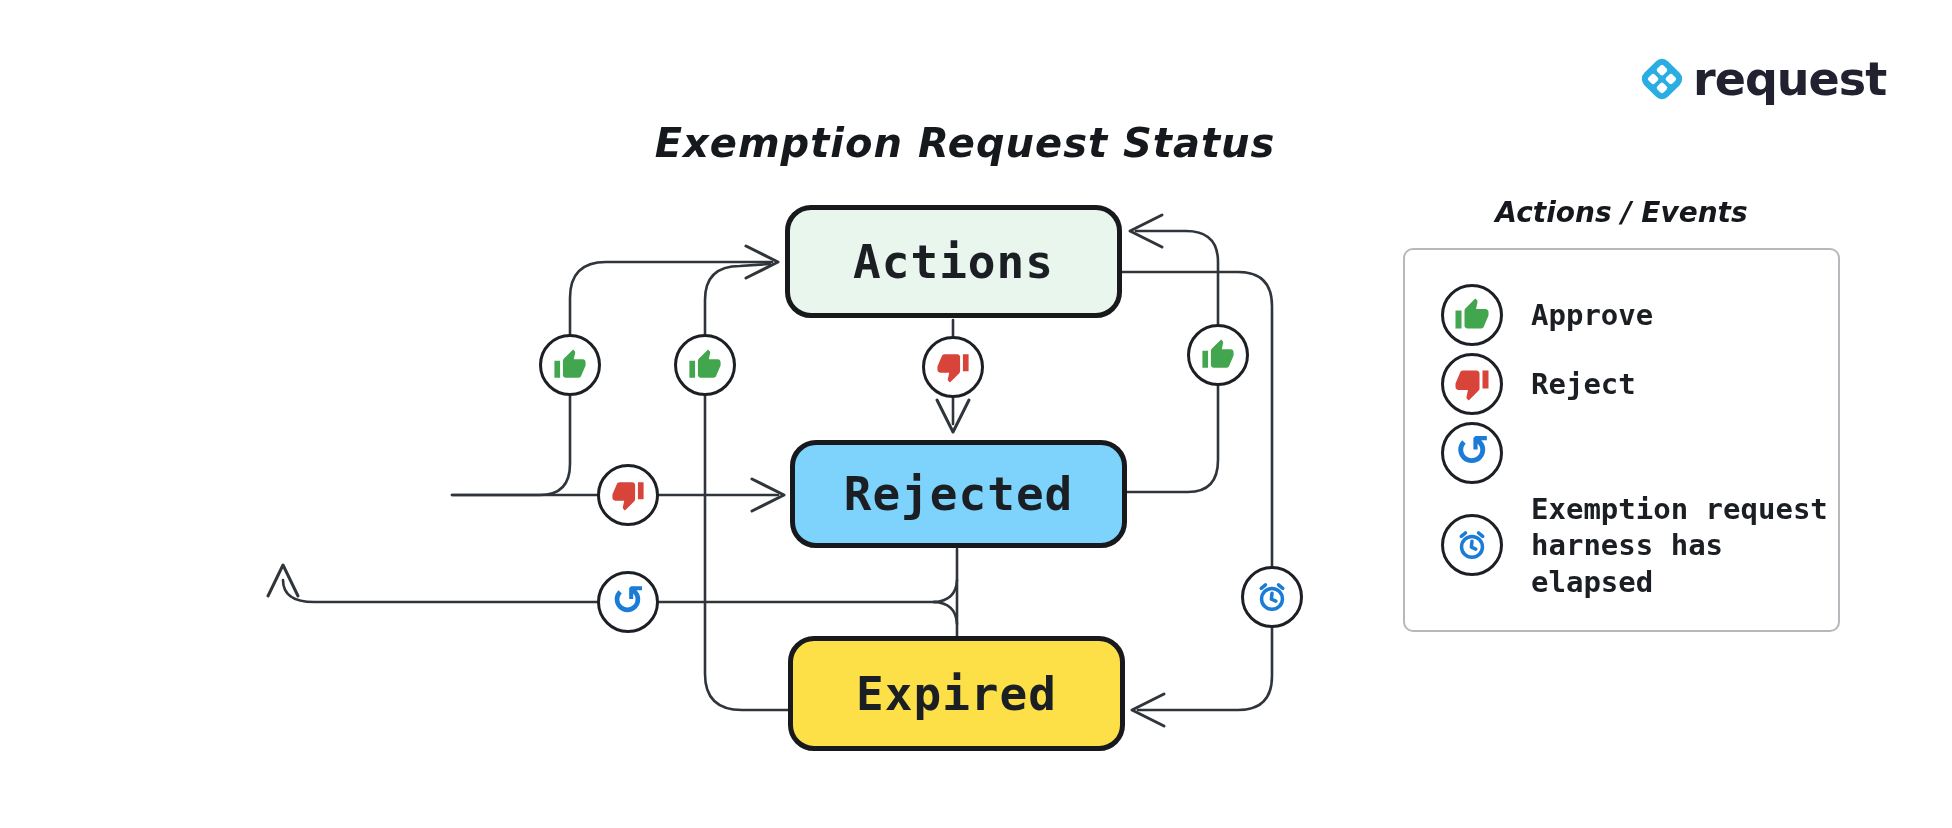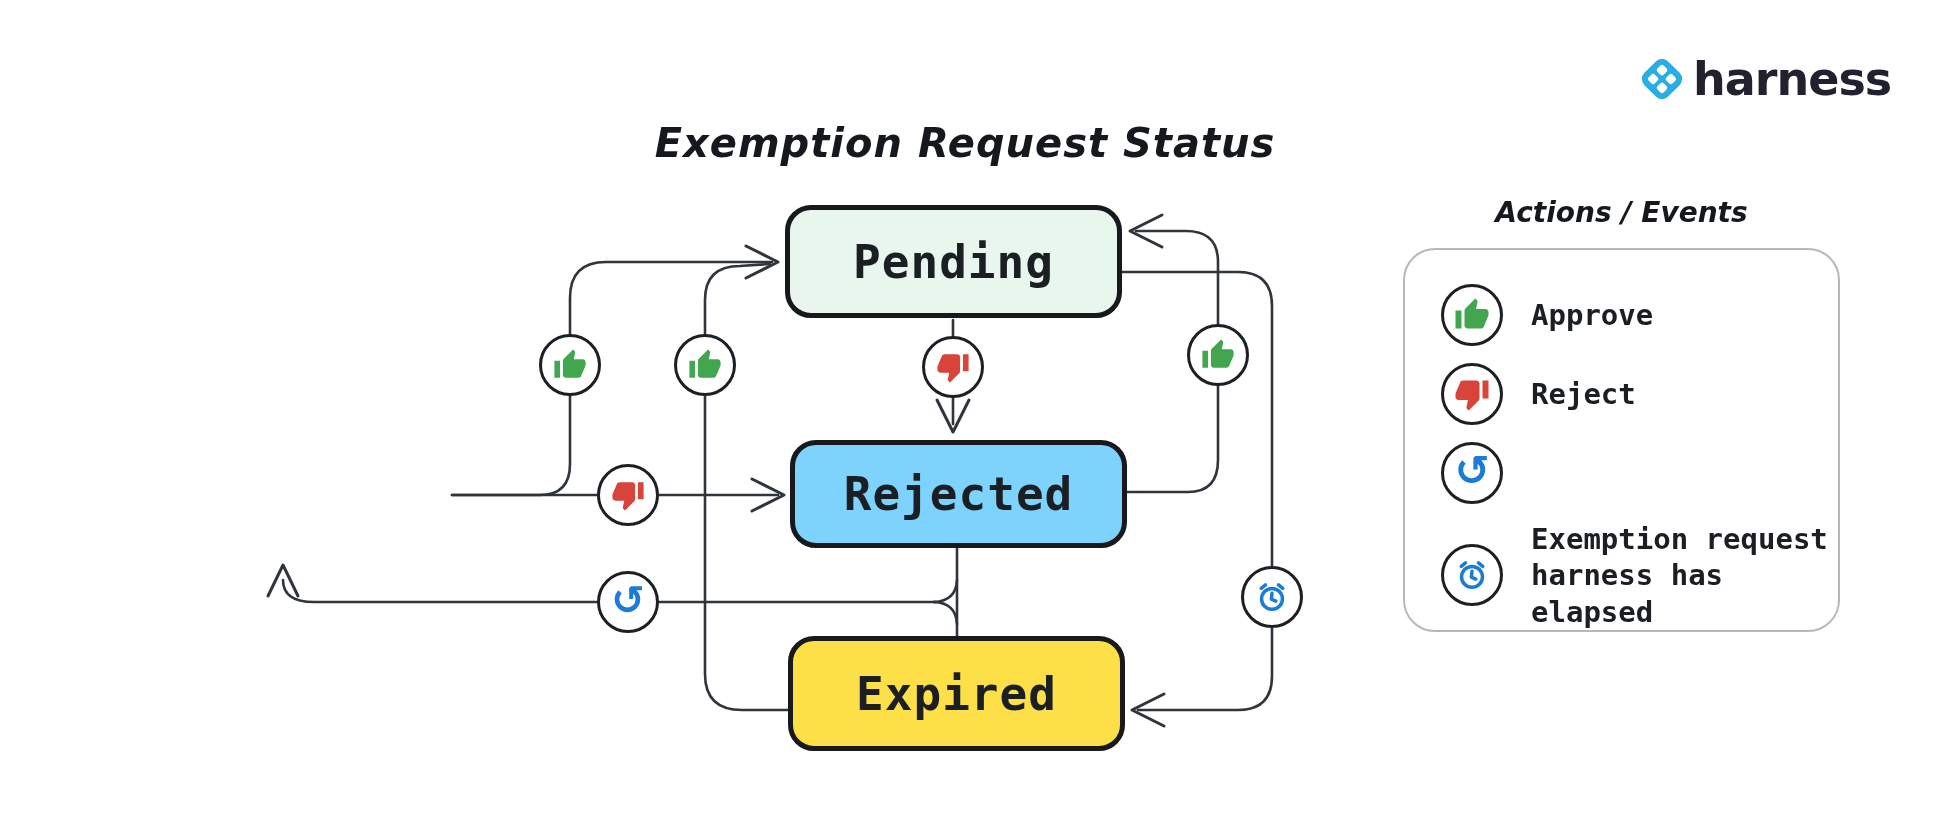--- a/index.html
+++ b/index.html
@@ -30,22 +30,22 @@
   
   .badge{position:absolute;width:62px;height:62px;box-sizing:border-box;border:3px solid #1c2025;
          border-radius:50%;background:#ffffff;display:flex;align-items:center;justify-content:center;
          z-index:3;}
   .glyph{font-family:"DejaVu Sans","Liberation Sans",sans-serif;font-weight:bold;color:#1a7cd6;
          font-size:40px;line-height:1;transform:translateY(-2px);}
 
   
   .legend-title{position:absolute;left:1403px;top:196px;width:437px;text-align:center;font-size:28px;}
   .legend-box{position:absolute;left:1403px;top:248px;width:437px;height:384px;box-sizing:border-box;
-              border:2px solid #b5b9bd;border-radius:32px;background:#ffffff;
-              display:flex;flex-direction:column;gap:17px;padding:34px 0 0 36px;z-index:2;}
+              border:2px solid #b5b9bd;border-radius:10px;background:#ffffff;
+              display:flex;flex-direction:column;gap:7px;padding:34px 0 0 36px;z-index:2;}
   .legend-row{display:flex;align-items:center;}
   .legend-circle{width:62px;height:62px;box-sizing:border-box;border:3px solid #1c2025;border-radius:50%;
                  background:#ffffff;display:flex;align-items:center;justify-content:center;flex:0 0 auto;}
   .legend-label{margin-left:28px;font-size:29px;font-weight:bold;width:340px;line-height:1.25;}
 
   
   .brand{position:absolute;left:1636px;top:52px;display:flex;align-items:center;gap:5px;z-index:2;}
   .brand-text{font-family:"DejaVu Sans","Liberation Sans",sans-serif;font-weight:bold;font-size:46px;
               color:#212130;letter-spacing:-1px;}
 </style>
@@ -86,25 +86,25 @@
   <div class="brand">
     <svg width="52" height="52" viewBox="0 0 48 48">
       <g transform="rotate(45 24 24)">
         <rect x="8.5" y="8.5" width="31" height="31" rx="8" fill="#29ade3"></rect>
         <rect x="14.2" y="14.2" width="8" height="8" rx="2" fill="#ffffff"></rect>
         <rect x="25.8" y="14.2" width="8" height="8" rx="2" fill="#ffffff"></rect>
         <rect x="14.2" y="25.8" width="8" height="8" rx="2" fill="#ffffff"></rect>
         <rect x="25.8" y="25.8" width="8" height="8" rx="2" fill="#ffffff"></rect>
       </g>
     </svg>
-    <span class="brand-text">harness</span>
+    <span class="brand-text">request</span>
   </div>
 
   <div class="state state--approved">
-    <span>Pending</span>
+    <span>Actions</span>
   </div>
   <div class="state state--rejected">
     <span>Rejected</span>
   </div>
   <div class="state state--expired">
     <span>Expired</span>
   </div>
 
   <div class="badge" style="left:539px;top:334px;">
     <svg width="34" height="34" viewBox="0 0 24 24">

